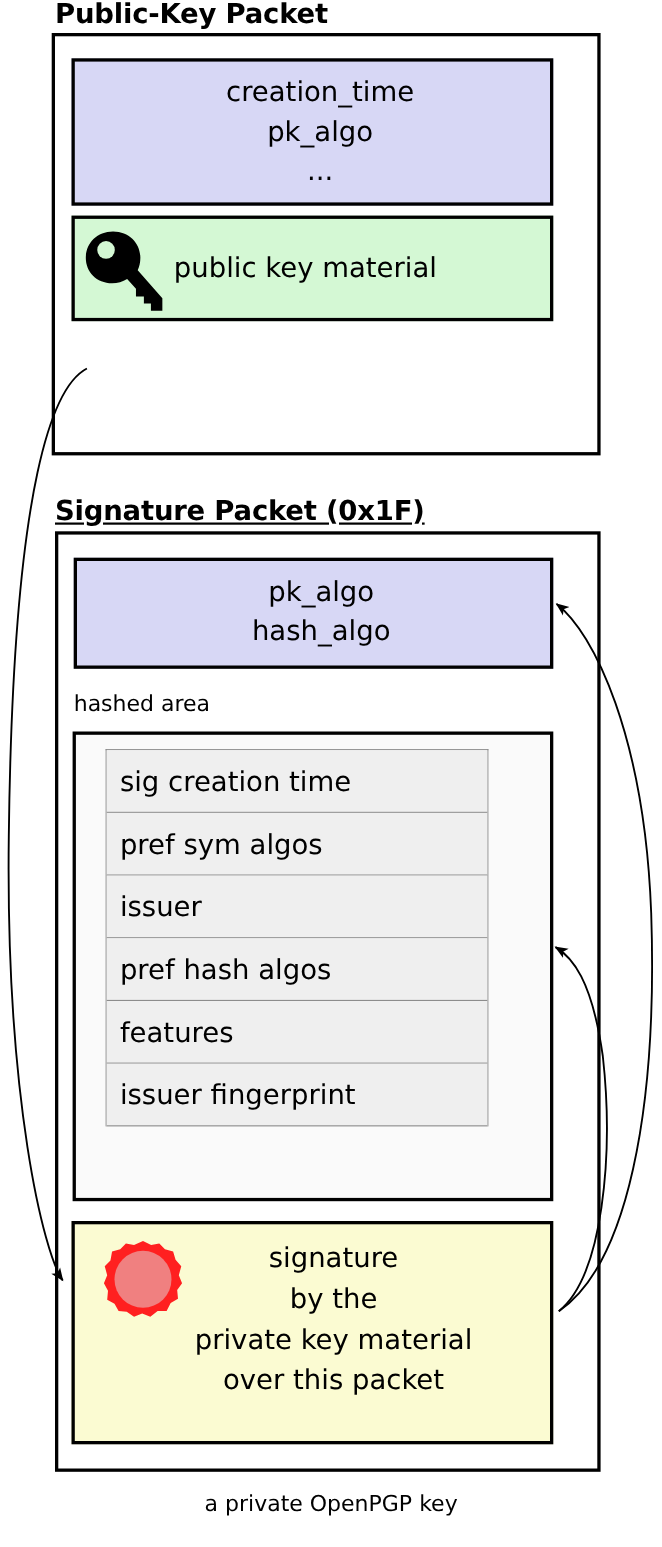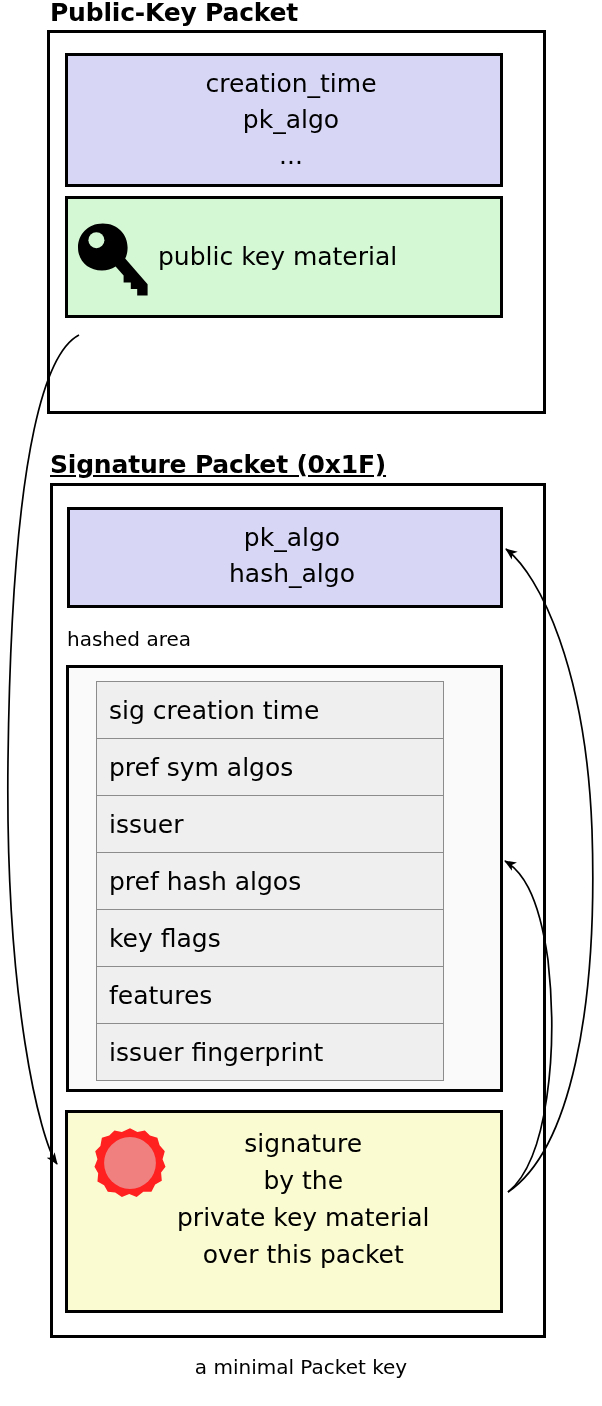--- a/index.html
+++ b/index.html
@@ -56,21 +56,21 @@
   .field-block .lines {
     padding: 10px 0 0 14px;
     white-space: pre-line;
   }
   .blue  { background: #d7d7f5; }
   .green { background: #d4f8d4; }
   .yellow{ background: #fbfbd2; padding-left: 16px; }
 
   #pk-meta-block  { left: 65px;  top: 53px;  width: 438px; height: 134px; }
   #pk-material-block {
-    left: 65px; top: 196px; width: 438px; height: 122px;
+    left: 65px; top: 196px; width: 438px; height: 96px;
     display: flex; align-items: center;
   }
   #sig-algo-block { left: 67px;  top: 507px; width: 436px; height: 101px; }
 
   
   .key-icon {
     width: 80px; height: 80px;
     margin-left: 6px;
     flex: 0 0 auto;
   }
@@ -183,21 +183,20 @@
   </div>
 
   <div id="hashed-area-label">hashed area</div>
 
   <div id="hashed-area-box">
     <div id="hashed-subpackets">
       <div class="subpacket-row">sig creation time</div>
       <div class="subpacket-row">pref sym algos</div>
       <div class="subpacket-row">issuer</div>
       <div class="subpacket-row">pref hash algos</div>
-      <div class="subpacket-row">key flags</div>
       <div class="subpacket-row">features</div>
       <div class="subpacket-row">issuer fingerprint</div>
     </div>
   </div>
 
   <div class="field-block yellow" id="sig-block">
     <svg class="seal-icon" viewBox="0 0 100 100">
       <path d="M50 3 L60 8 L70 6 L77 13 L87 16 L90 26 L97 34 L94 45
                L98 55 L92 63 L93 74 L84 79 L79 89 L68 89 L59 96 L49 92
                L39 96 L30 90 L20 89 L15 80 L6 75 L7 64 L2 55 L6 45
@@ -217,15 +216,15 @@
       </marker>
     </defs>
 
     <path d="M79,335 C50,350 12,430 8,760 C5,1000 40,1140 57,1164" fill="none" stroke="#000" stroke-width="1.7" marker-end="url(#ah)"></path>
 
     <path d="M508,1192 C570,1150 598,1010 592,830 C586,670 540,575 506,549" fill="none" stroke="#000" stroke-width="1.7" marker-end="url(#ah)"></path>
 
     <path d="M508,1192 C548,1160 558,1050 548,960 C538,890 520,870 505,861" fill="none" stroke="#000" stroke-width="1.7" marker-end="url(#ah)"></path>
   </svg>
 
-  <div id="caption">a minimal Packet key</div>
+  <div id="caption">a private OpenPGP key</div>
 
 </div>
 
 </body></html>

